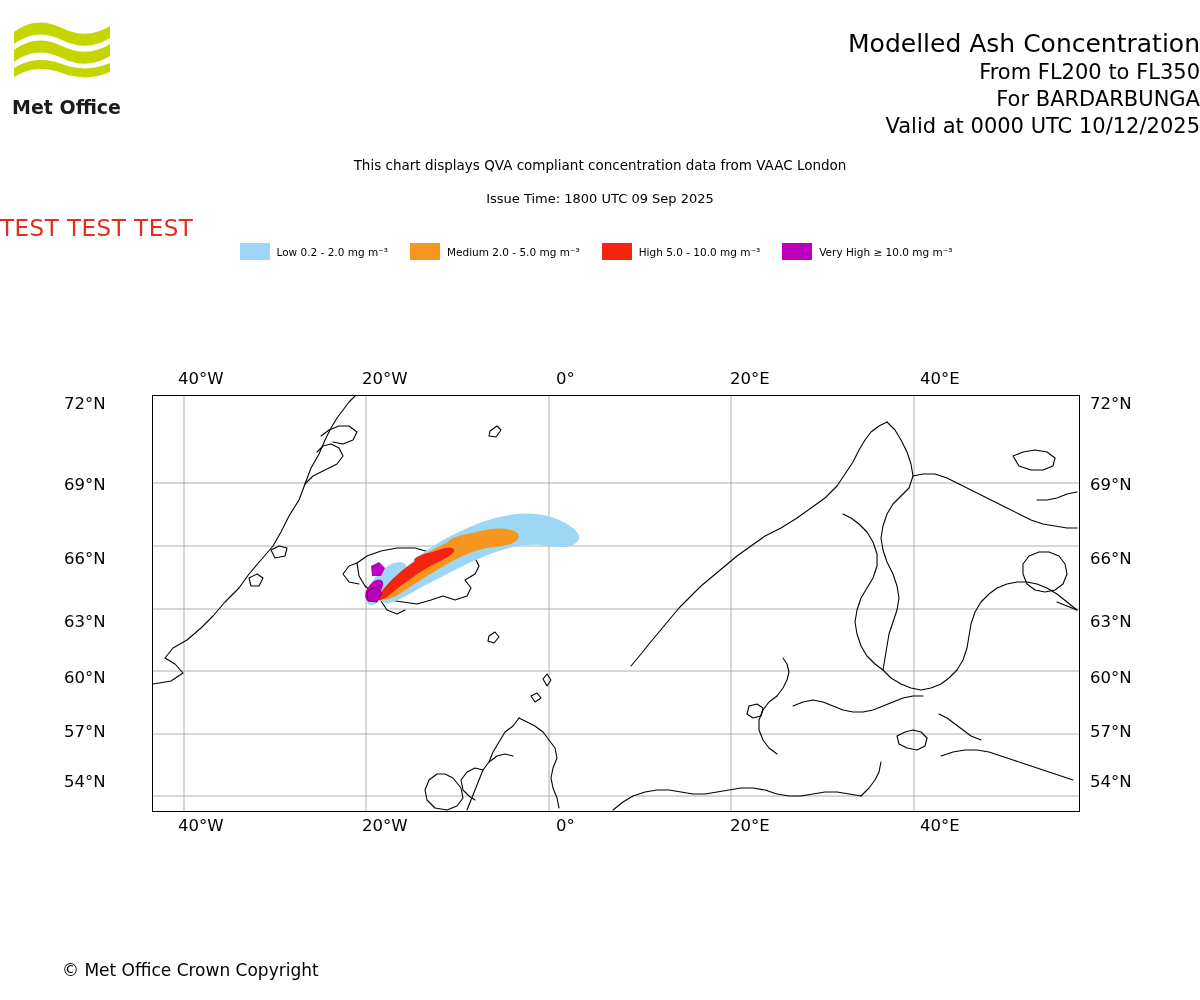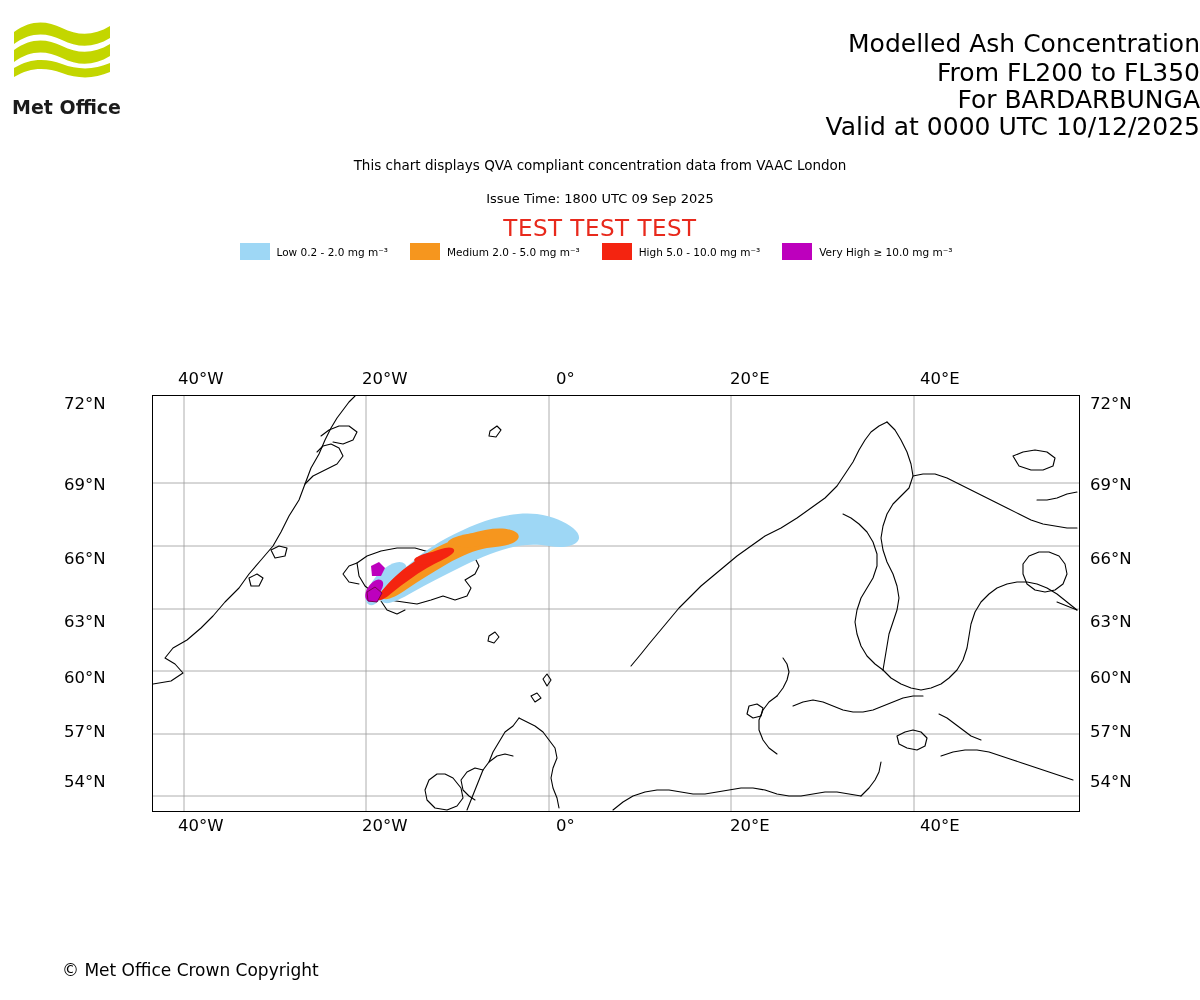--- a/index.html
+++ b/index.html
@@ -42,21 +42,21 @@
     top: 28px;
     text-align: right;
     padding-left: 28px;
   }
   .title-main {
     font-size: 25px;
     line-height: 31px;
     color: #000;
   }
   .title-sub {
-    font-size: 25px;
+    font-size: 21px;
     line-height: 27px;
     color: #000;
   }
   .chart-note {
     position: absolute;
     left: 0; right: 0;
     top: 157px;
     text-align: center;
     font-size: 13.5px;
     color: #000;
@@ -66,21 +66,21 @@
     left: 0; right: 0;
     top: 191px;
     text-align: center;
     font-size: 13px;
     color: #000;
   }
   .test-banner {
     position: absolute;
     left: 0; right: 0;
     top: 215px;
-    text-align: center;
+    text-align: left;
     font-size: 23px;
     color: #e8291c;
     letter-spacing: 0.5px;
   }
 
   
   .legend {
     position: absolute;
     left: 0; right: 0;
     top: 243px;

